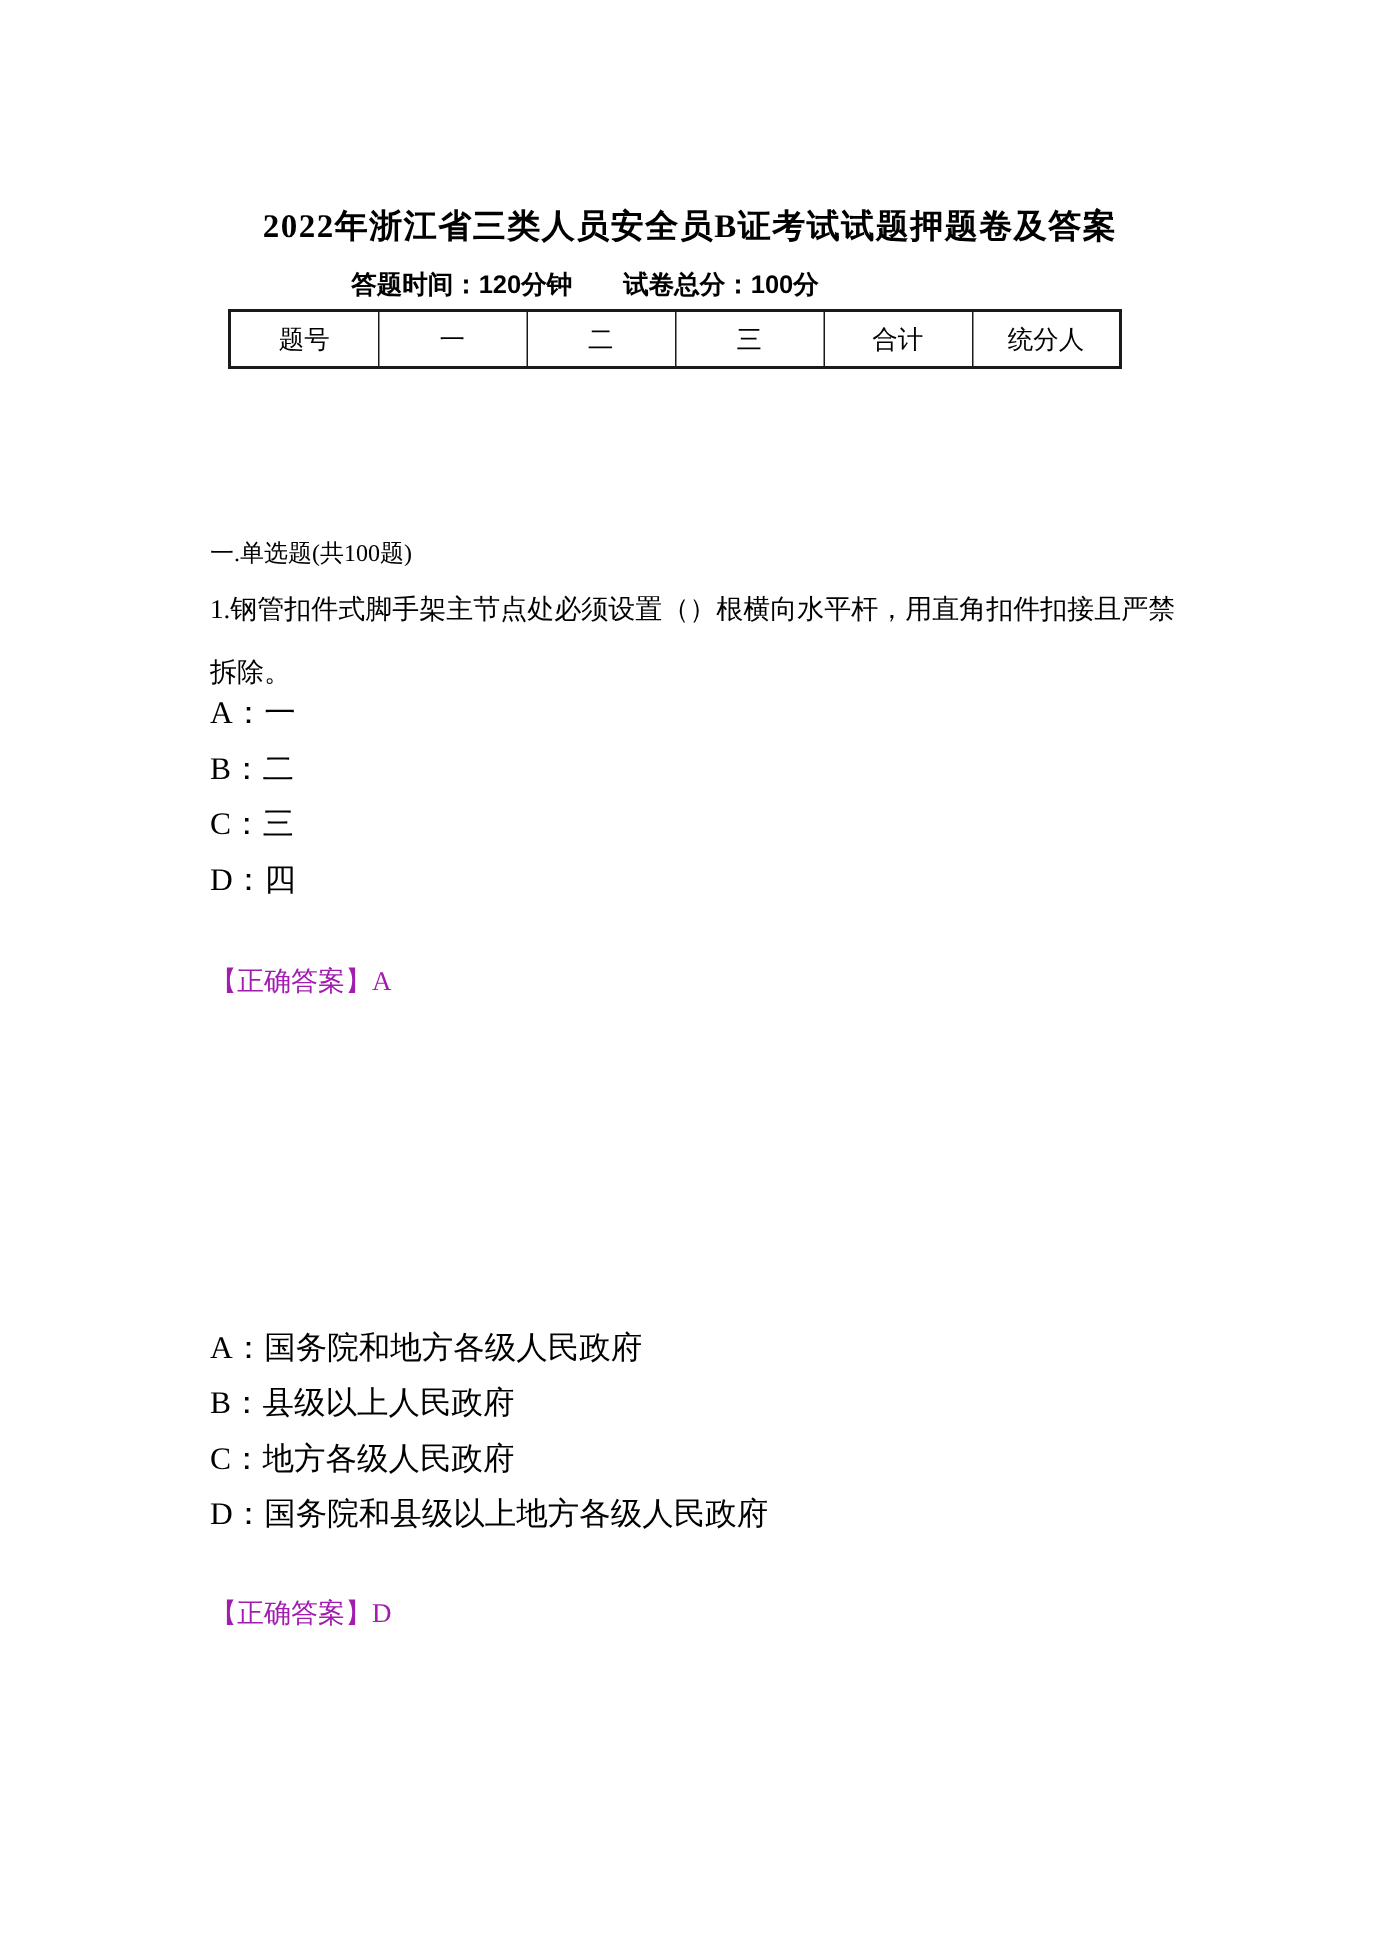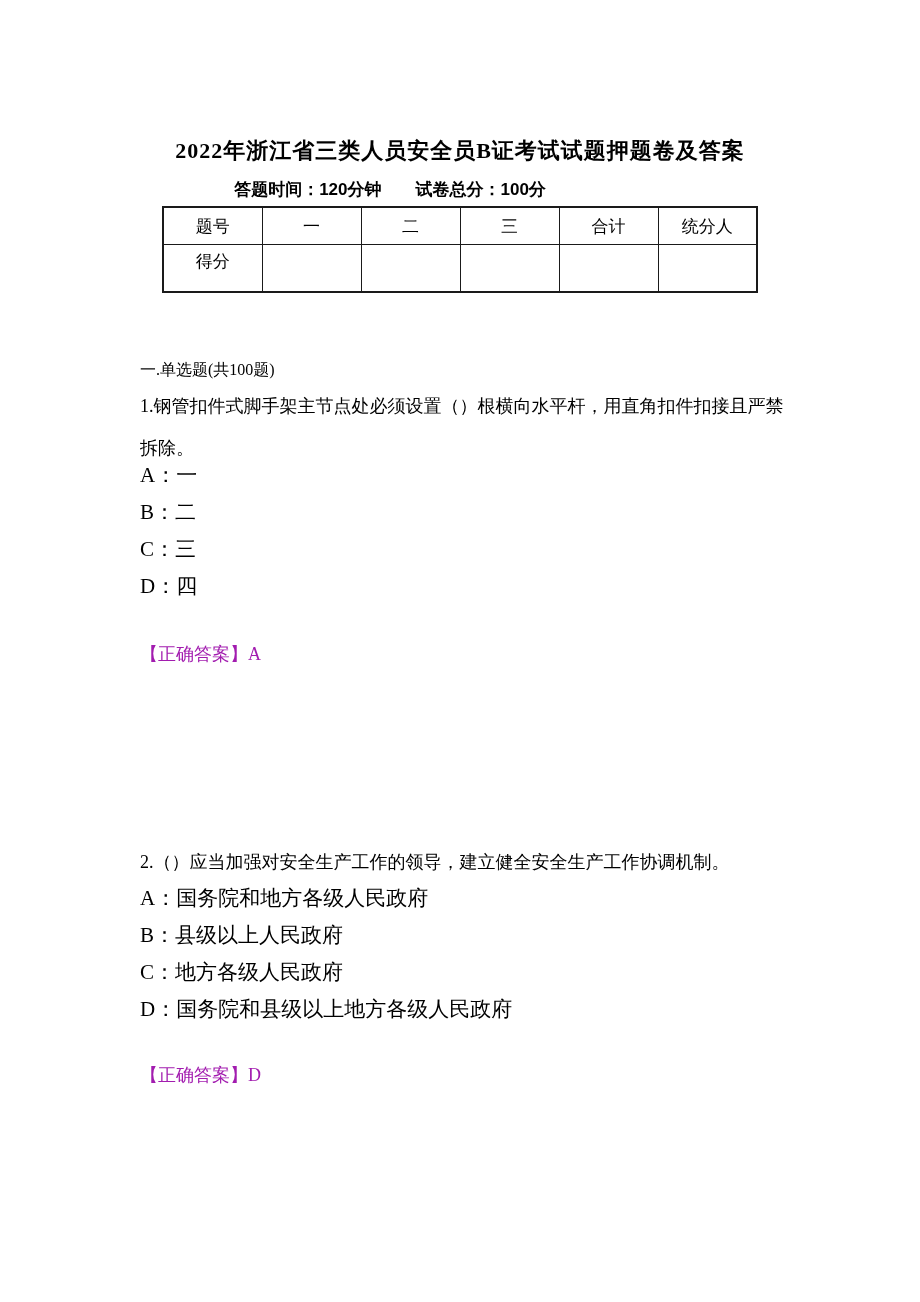--- a/index.html
+++ b/index.html
@@ -27,21 +27,21 @@
     display:flex;
     justify-content:center;
     gap:34px;
     font-family:"Liberation Sans","DejaVu Sans",sans-serif;
     font-size:17px;
     font-weight:bold;
     line-height:21px;
   }
   table.score-table{
     position:absolute;
-    top:206px; left:162px;
+    top:206px; left:152px;
     width:596px;
     border-collapse:collapse;
     table-layout:fixed;
     font-size:17px;
   }
   table.score-table th, table.score-table td{
     border:1px solid #1a1a1a;
     font-weight:normal;
     text-align:center;
     padding:0;
@@ -99,47 +99,38 @@
   <table class="score-table">
     <tbody>
       <tr class="hdr">
         <th>题号</th>
         <th>一</th>
         <th>二</th>
         <th>三</th>
         <th>合计</th>
         <th>统分人</th>
       </tr>
-      <tr class="scr">
-        <td>得分</td>
-        <td></td>
-        <td></td>
-        <td></td>
-        <td></td>
-        <td></td>
-      </tr>
     </tbody>
   </table>
 
   <h2 class="section-heading">一.单选题(共100题)</h2>
 
   <div class="question-text q1-text">1.钢管扣件式脚手架主节点处必须设置（）根横向水平杆，用直角扣件扣接且严禁拆除。</div>
 
   <ul class="options q1-options">
     <li>A：一</li>
     <li>B：二</li>
     <li>C：三</li>
     <li>D：四</li>
   </ul>
 
   <div class="answer-line answer-1">
     <span>【正确答案】</span><span>A</span>
   </div>
 
-  <div class="question-text q2-text">2.（）应当加强对安全生产工作的领导，建立健全安全生产工作协调机制。</div>
 
   <ul class="options q2-options">
     <li>A：国务院和地方各级人民政府</li>
     <li>B：县级以上人民政府</li>
     <li>C：地方各级人民政府</li>
     <li>D：国务院和县级以上地方各级人民政府</li>
   </ul>
 
   <div class="answer-line answer-2">
     <span>【正确答案】</span><span>D</span>

